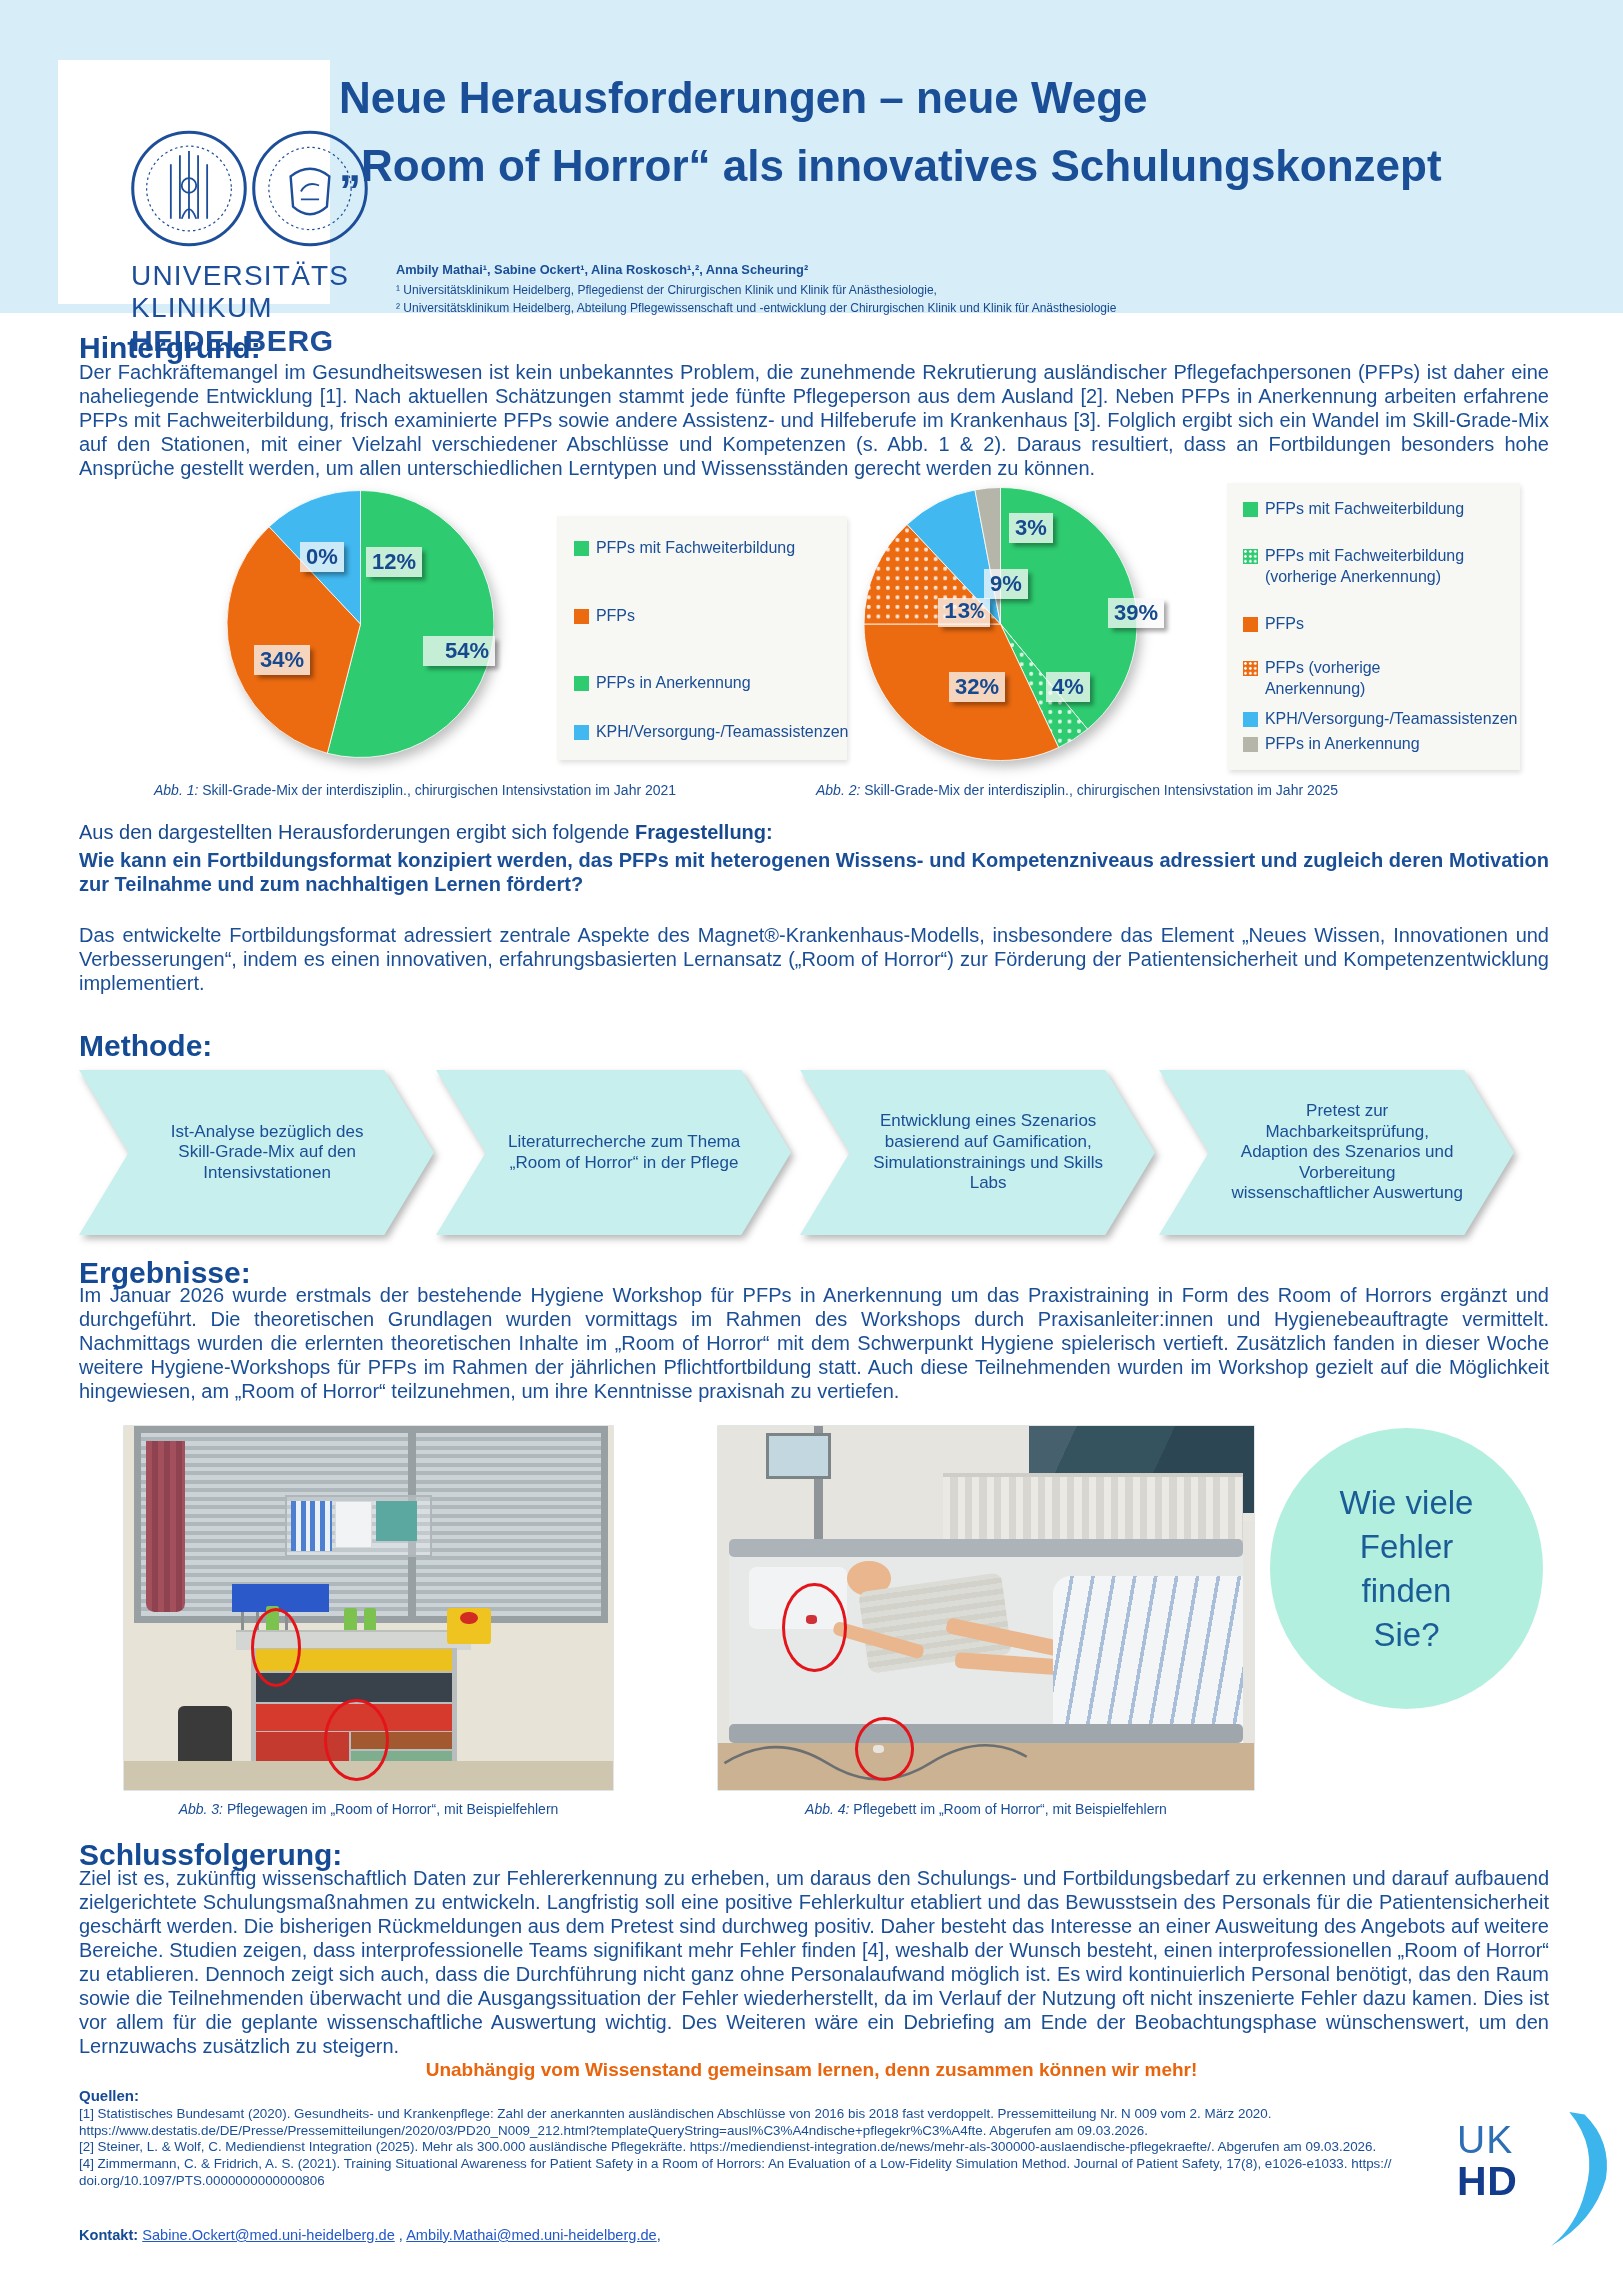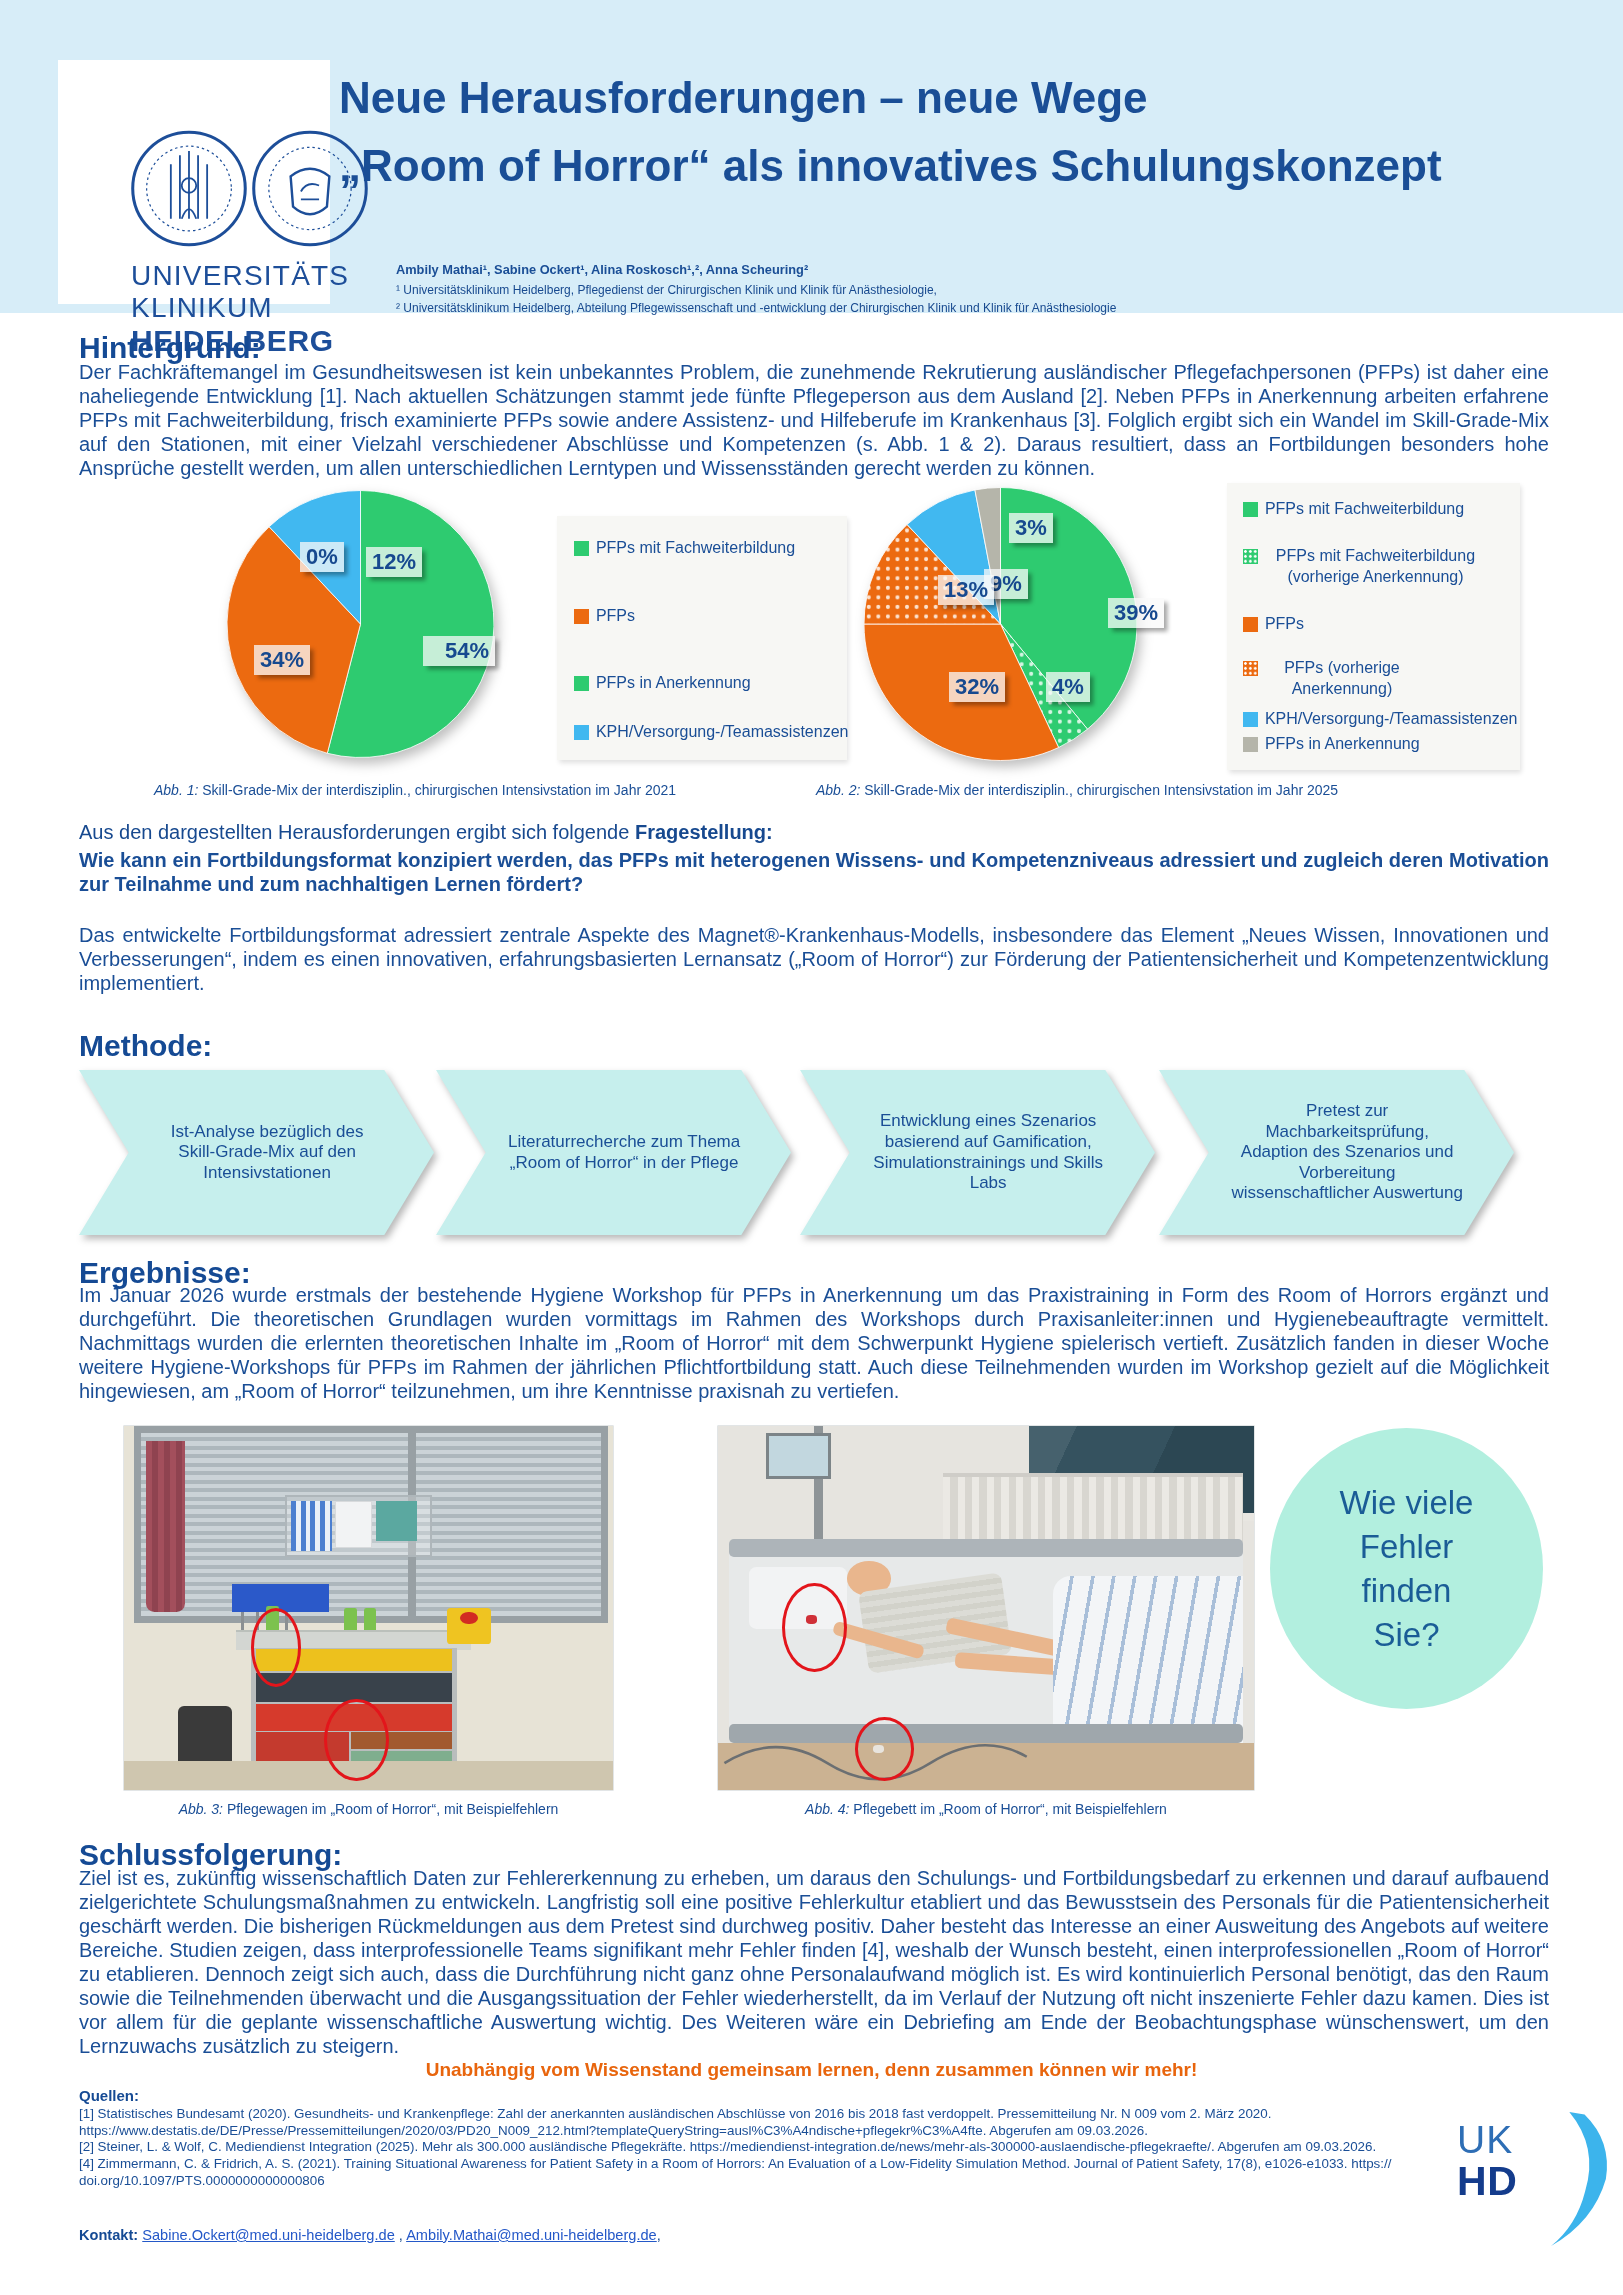--- a/index.html
+++ b/index.html
@@ -20,21 +20,21 @@
   #authors{left:396px;top:262px;font-size:12.8px;font-weight:700;color:#1A4E96;}
   #affil1{left:396px;top:283px;font-size:12px;}
   #affil2{left:396px;top:301px;font-size:12px;}
   
   .h-sec{font-size:30px;font-weight:700;color:#154A94;}
   .body-text{width:1470px;font-size:20px;line-height:24px;text-align:justify;color:#1A4E96;}
   
   .pie{filter:drop-shadow(4.9px 6px 6px rgba(0,0,0,0.25));}
   .pct{font-size:22px;font-weight:700;color:#17498F;background:rgba(250,250,250,0.75);
        padding:1.8px 6px;box-shadow:3.6px 4.3px 4.3px rgba(0,0,0,0.35);}
-  .legend-panel{background:#F7F7F4;box-shadow:2.4px 3px 4.9px rgba(0,0,0,0.12);text-align:center;}
+  .legend-panel{background:#F7F7F4;box-shadow:2.4px 3px 4.9px rgba(0,0,0,0.12);}
   .legend-item{display:flex;gap:7.3px;font-size:16px;color:#1A4E96;line-height:20.6px;}
   .sw{flex:0 0 14.6px;width:14.6px;height:14.6px;margin-top:3px;}
   .sw-green{background:#2ECB70;}
   .sw-orange{background:#EC6A10;}
   .sw-blue{background:#41B8F0;}
   .sw-gray{background:#B5B5AA;}
   .sw-dot{background-image:radial-gradient(#ffffff 1.2px, transparent 1.5px);background-size:4.9px 4.9px;}
   .caption{font-size:14px;color:#1A4E96;}
   .caption .lbl{font-style:italic;}
   
@@ -198,21 +198,21 @@
       <path d="M100,100 L100,0 A100,100 0 0 1 163.74,177.05 Z" fill="#2ECB70"></path>
       <path d="M100,100 L163.74,177.05 A100,100 0 0 1 142.58,190.48 Z" fill="url(#dotGreen)"></path>
       <path d="M100,100 L142.58,190.48 A100,100 0 0 1 0,100 Z" fill="#EC6A10"></path>
       <path d="M100,100 L0,100 A100,100 0 0 1 31.55,27.10 Z" fill="url(#dotOrange)"></path>
       <path d="M100,100 L31.55,27.10 A100,100 0 0 1 81.26,1.77 Z" fill="#41B8F0"></path>
       <path d="M100,100 L81.26,1.77 A100,100 0 0 1 100,0 Z" fill="#B5B5AA"></path>
     </g>
   </svg>
   <div class="abs pct" style="left:1009px;top:513px;">3%</div>
   <div class="abs pct" style="left:984px;top:569px;">9%</div>
-  <div class="abs pct" style="left:938px;top:575px;">13%</div>
+  <div class="abs pct" style="left:938px;top:598px;font-family:Liberation Mono, monospace;">13%</div>
   <div class="abs pct" style="left:1108px;top:598px;">39%</div>
   <div class="abs pct" style="left:949px;top:672px;">32%</div>
   <div class="abs pct" style="left:1046px;top:672px;">4%</div>
 
   <div class="abs legend-panel" style="left:1227px;top:483px;width:293px;height:287px;">
     <div class="abs legend-item" style="left:16px;top:16px;width:261px;">
       <span class="sw sw-green"></span>
       <span>PFPs mit Fachweiterbildung</span>
     </div>
     <div class="abs legend-item" style="left:16px;top:63px;width:243px;">

